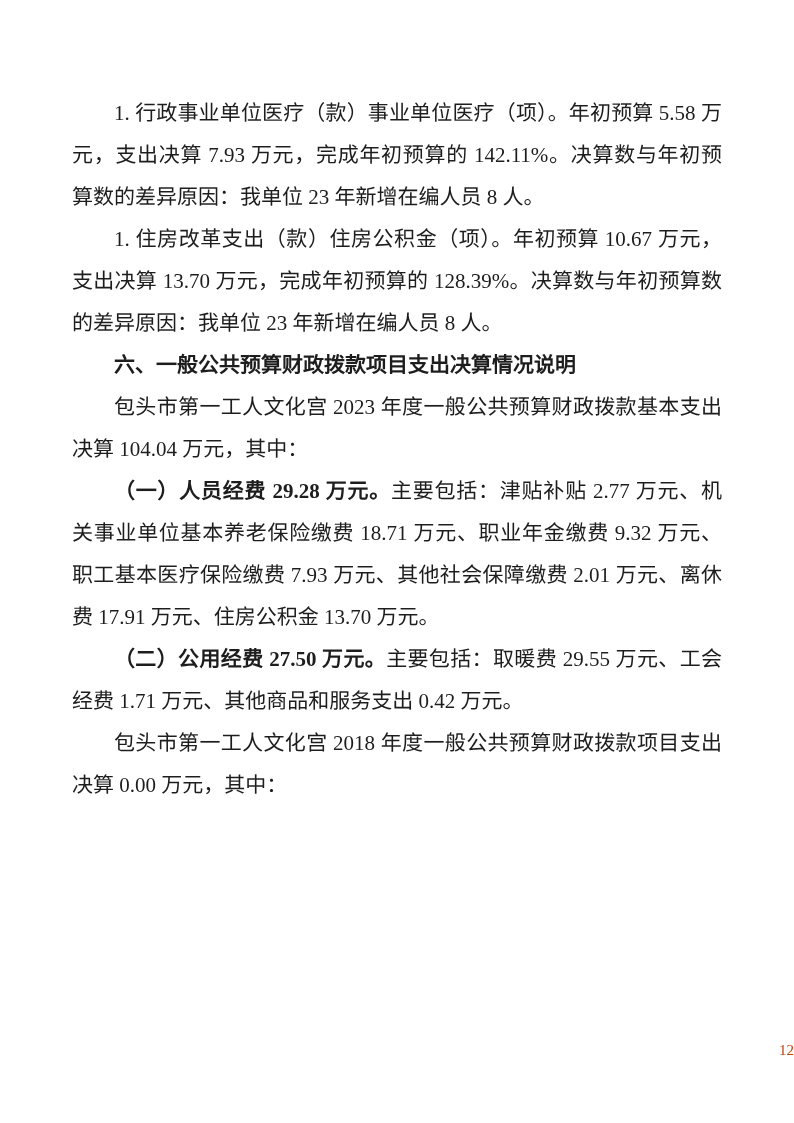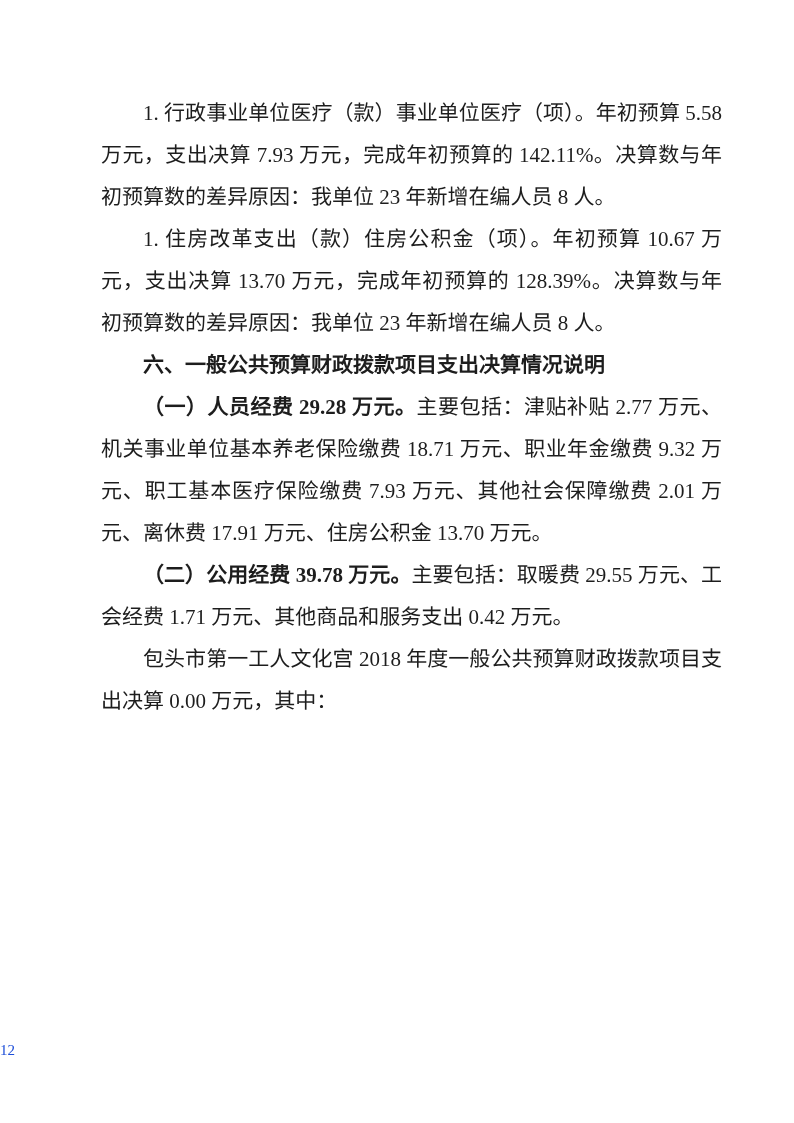--- a/index.html
+++ b/index.html
@@ -8,21 +8,21 @@
     padding: 0;
     background: #ffffff;
   }
   .page {
     position: relative;
     width: 794px;
     height: 1123px;
     margin: 0 auto;
     background: #ffffff;
     box-sizing: border-box;
-    padding: 92px 72px 0 101px;
+    padding: 92px 72px 0 72px;
     overflow: hidden;
   }
   .text-block {
     font-family: "Liberation Serif", "DejaVu Serif", serif;
     font-size: 21px;
     line-height: 42px;
     color: #1d1d1d;
     text-align: justify;
   }
   .para {
@@ -39,45 +39,46 @@
     font-family: "Liberation Sans", "DejaVu Sans", sans-serif;
   }
   .lead-bold {
     font-weight: bold;
   }
   .page-number {
     position: absolute;
     top: 1040px;
     left: 0;
     width: 100%;
-    text-align: left;
+    text-align: right;
     font-family: "Liberation Serif", "DejaVu Serif", serif;
     font-size: 15px;
     line-height: 20px;
-    color: #1d4ed8;
+    color: #c2410c;
   }
 </style>
 </head>
 <body>
 
 <div class="page">
   <div class="text-block">
 
     <p class="para">1. 行政事业单位医疗（款）事业单位医疗（项）。年初预算 5.58 万元，支出决算 7.93 万元，完成年初预算的 142.11%。决算数与年初预算数的差异原因：我单位 23 年新增在编人员 8 人。</p>
 
 
 
     <p class="para">1. 住房改革支出（款）住房公积金（项）。年初预算 10.67 万元，支出决算 13.70 万元，完成年初预算的 128.39%。决算数与年初预算数的差异原因：我单位 23 年新增在编人员 8 人。</p>
 
     <p class="para heading-hei">六、一般公共预算财政拨款项目支出决算情况说明</p>
 
+    <p class="para">包头市第一工人文化宫 2023 年度一般公共预算财政拨款基本支出决算 104.04 万元，其中：</p>
 
     <p class="para"><span class="lead-bold">（一）人员经费 29.28 万元。</span><span>主要包括：津贴补贴 2.77 万元、机关事业单位基本养老保险缴费 18.71 万元、职业年金缴费 9.32 万元、职工基本医疗保险缴费 7.93 万元、其他社会保障缴费 2.01 万元、离休费 17.91 万元、住房公积金 13.70 万元。</span></p>
 
-    <p class="para"><span class="lead-bold">（二）公用经费 39.78 万元。</span><span>主要包括：取暖费 29.55 万元、工会经费 1.71 万元、其他商品和服务支出 0.42 万元。</span></p>
+    <p class="para"><span class="lead-bold">（二）公用经费 27.50 万元。</span><span>主要包括：取暖费 29.55 万元、工会经费 1.71 万元、其他商品和服务支出 0.42 万元。</span></p>
 
 
     <p class="para">包头市第一工人文化宫 2018 年度一般公共预算财政拨款项目支出决算 0.00 万元，其中：</p>
 
 
   </div>
 
   <div class="page-number">12</div>
 </div>
 

